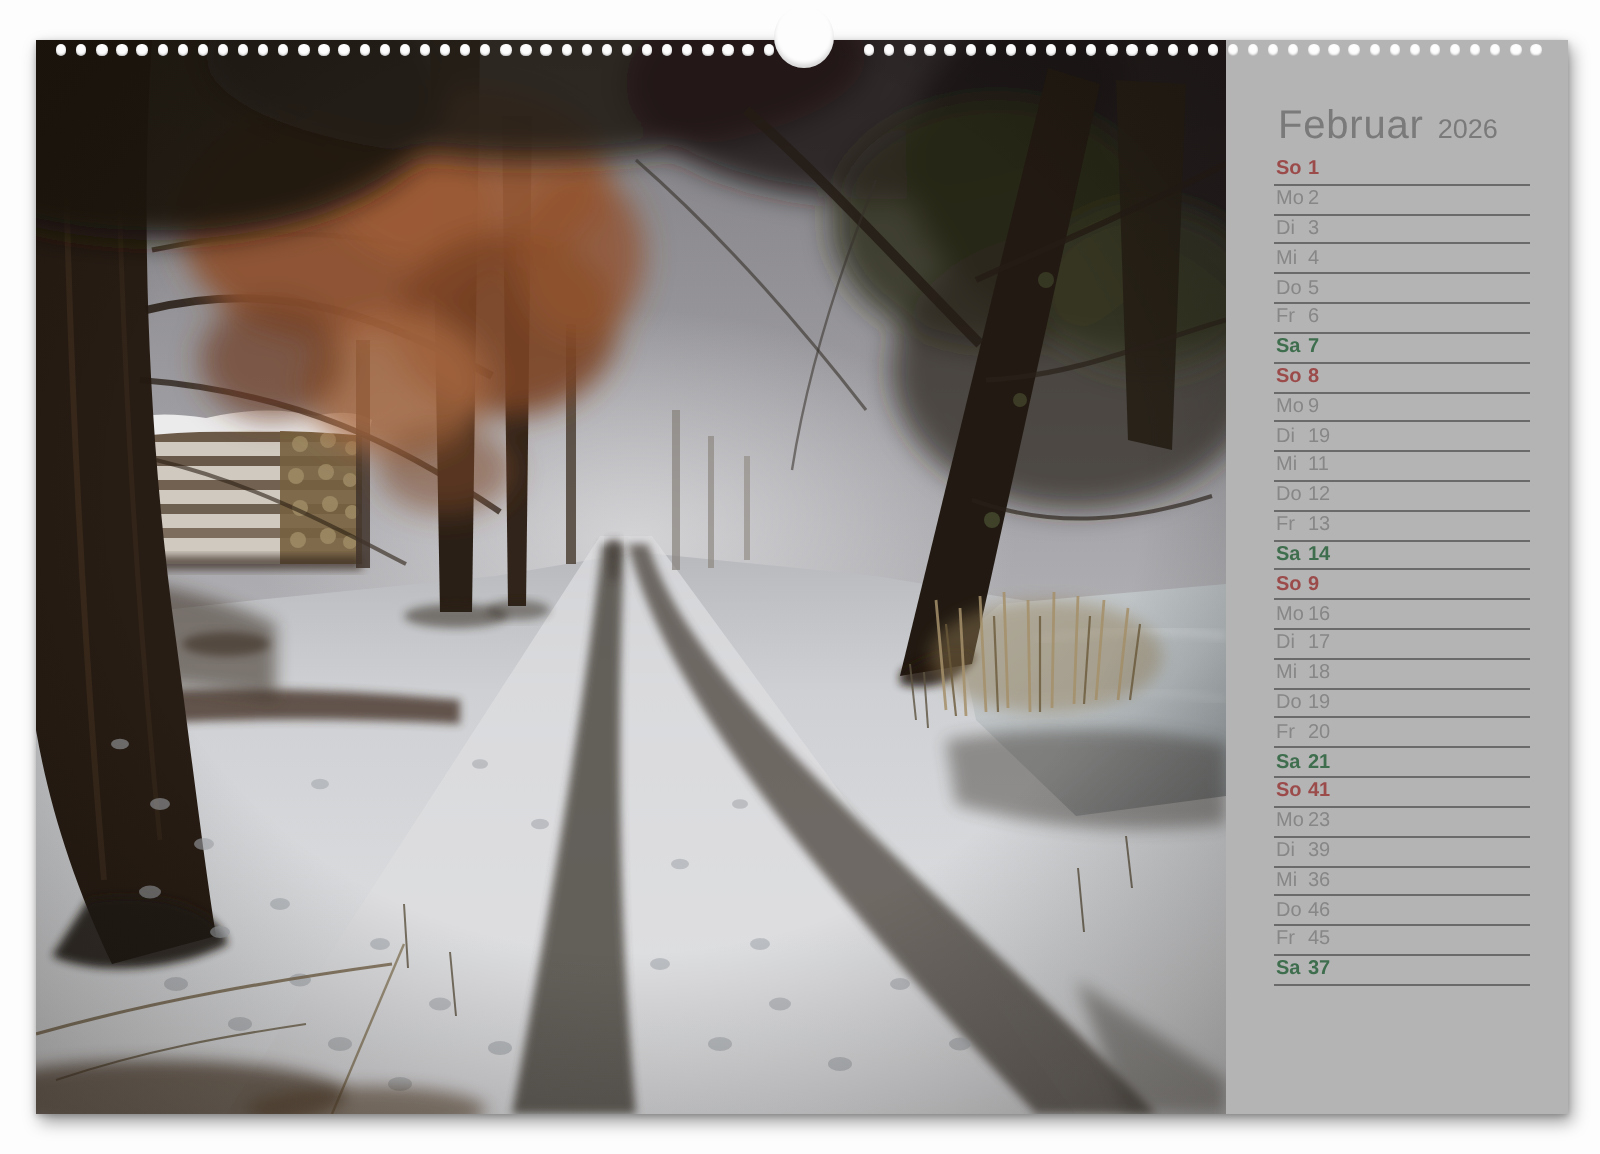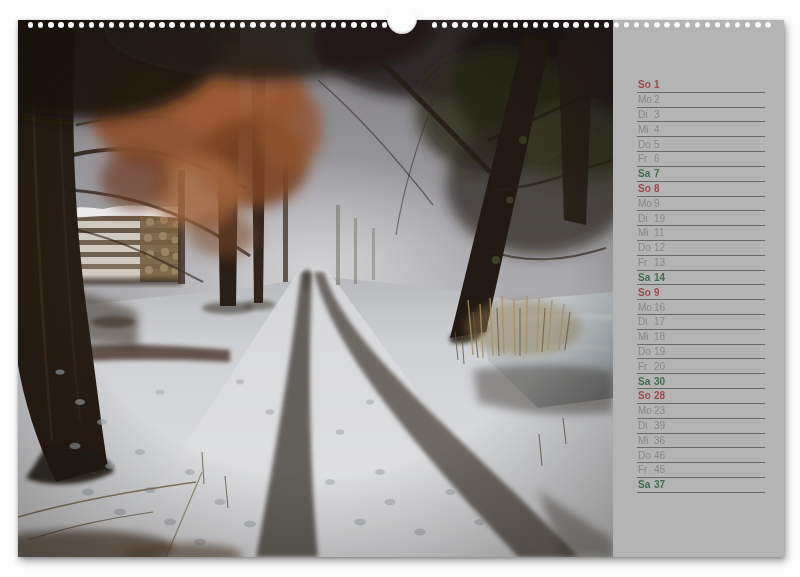--- a/index.html
+++ b/index.html
@@ -262,20 +262,24 @@
         <path d="M148,537 L184,452" stroke="#8a7a5e" stroke-width="1.2" fill="none" opacity=".8"></path>
         <ellipse cx="60" cy="528" rx="95" ry="18" fill="#4a3827" opacity=".7" filter="url(#b4)"></ellipse>
         <ellipse cx="165" cy="535" rx="60" ry="12" fill="#5a452f" opacity=".6" filter="url(#b4)"></ellipse>
       </g>
 
       <rect width="595" height="537" fill="url(#vig)"></rect>
     </svg>
   </div>
 
   <div class="panel">
+    <div class="title">
+      <span class="month">Februar</span>
+      <span class="year">2026</span>
+    </div>
     <div class="day-list">
         <div class="row sunday">
           <span class="lbl">So</span>
           <span class="num">1</span>
         </div>
         <div class="row weekday">
           <span class="lbl">Mo</span>
           <span class="num">2</span>
         </div>
         <div class="row weekday">
@@ -345,25 +349,25 @@
         <div class="row weekday">
           <span class="lbl">Do</span>
           <span class="num">19</span>
         </div>
         <div class="row weekday">
           <span class="lbl">Fr</span>
           <span class="num">20</span>
         </div>
         <div class="row saturday">
           <span class="lbl">Sa</span>
-          <span class="num">30</span>
+          <span class="num">21</span>
         </div>
         <div class="row sunday">
           <span class="lbl">So</span>
-          <span class="num">28</span>
+          <span class="num">41</span>
         </div>
         <div class="row weekday">
           <span class="lbl">Mo</span>
           <span class="num">23</span>
         </div>
         <div class="row weekday">
           <span class="lbl">Di</span>
           <span class="num">39</span>
         </div>
         <div class="row weekday">

